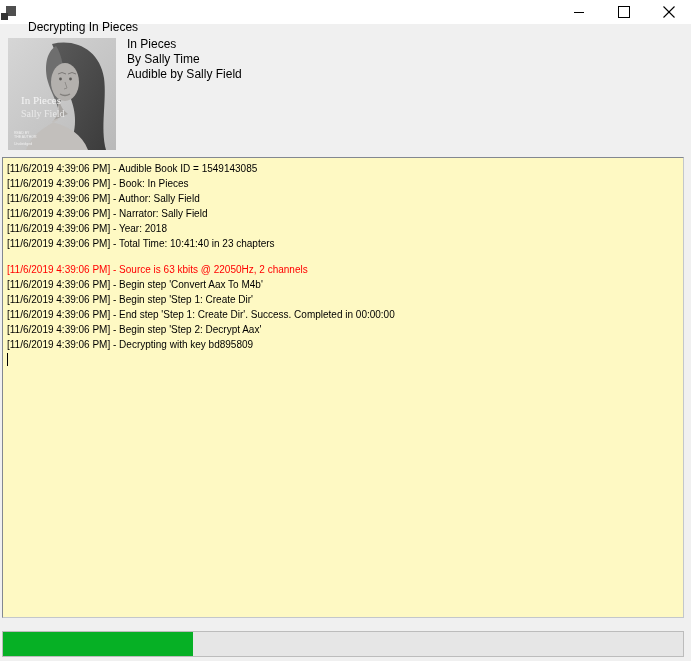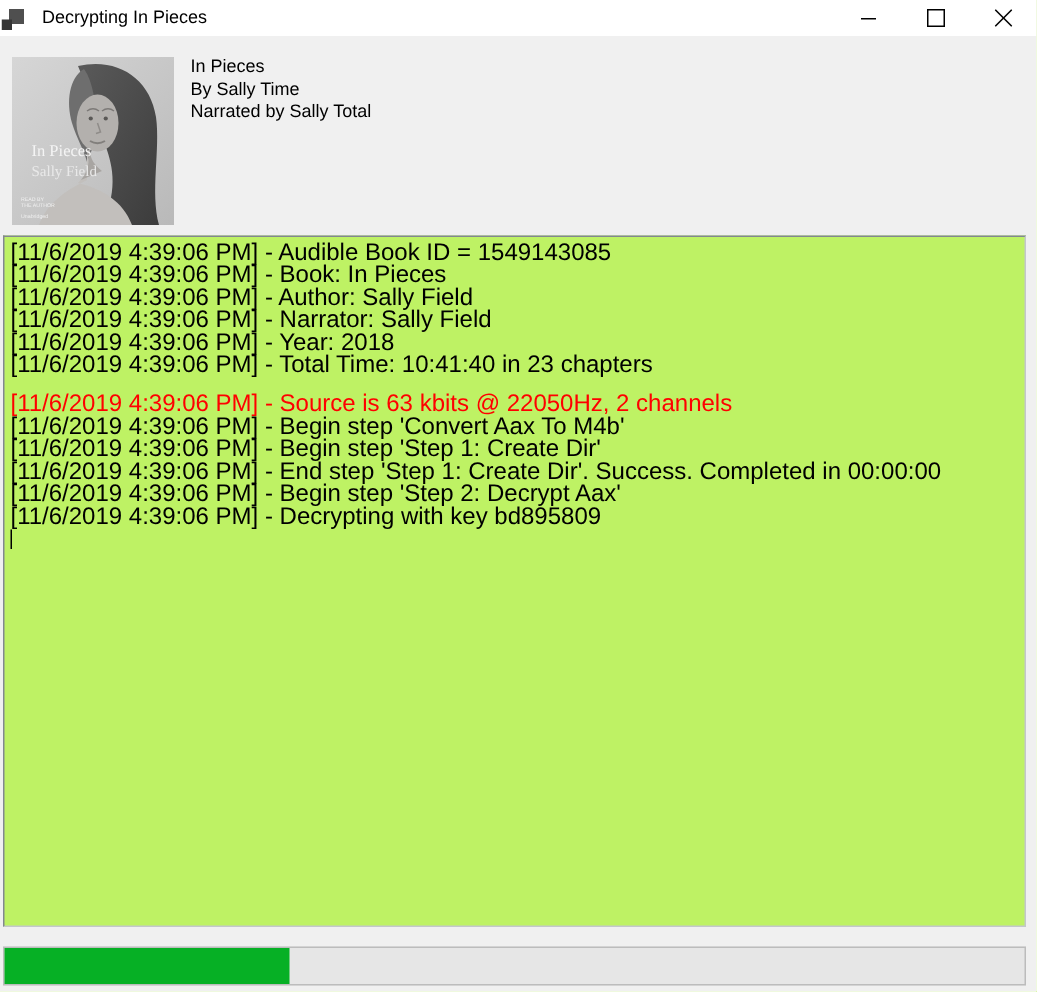--- a/index.html
+++ b/index.html
@@ -23,21 +23,21 @@
     display: flex;
     align-items: center;
   }
   .app-icon {
     position: absolute;
     left: 1px; top: 4px;
     width: 16px; height: 16px;
   }
   .window-title {
     position: absolute;
-    left: 28px; top: 4px;
+    left: 28px; top: 20px;
     font-size: 12px;
     color: #000000;
     white-space: nowrap;
   }
   .controls {
     position: absolute;
     right: 0; top: 0;
     height: 24px;
     display: flex;
   }
@@ -66,27 +66,27 @@
     font-size: 12px;
     line-height: 15px;
     color: #000000;
   }
 
   
   .log {
     position: absolute;
     left: 2px; top: 157px;
     width: 682px; height: 461px;
-    background: #bef264;
+    background: #fef9c3;
     border-top: 1px solid #828790;
     border-left: 1px solid #828790;
     border-right: 1px solid #c3c7cb;
     border-bottom: 1px solid #c3c7cb;
     padding: 3px 20px 0 4px;
-    font-size: 16px;
+    font-size: 10px;
     line-height: 15px;
     color: #000000;
     overflow: hidden;
     white-space: pre-wrap;
   }
   .log-line { height: 15px; white-space: nowrap; }
   .log-line.error { color: #ff0000; margin-top: 11px; }
   .caret {
     width: 1px; height: 13px;
     background: #000000;
@@ -169,21 +169,21 @@
       <text x="13" y="79" font-family="Liberation Serif, serif" font-size="10" fill="#e9e9e9">Sally Field</text>
       <text x="6" y="96" font-family="Liberation Sans, sans-serif" font-size="3.5" fill="#f0f0f0">READ BY</text>
       <text x="6" y="100" font-family="Liberation Sans, sans-serif" font-size="3.5" fill="#f0f0f0">THE AUTHOR</text>
       <text x="6" y="107" font-family="Liberation Sans, sans-serif" font-size="3.5" fill="#f0f0f0">Unabridged</text>
     </svg>
   </div>
 
   <div class="book-info">
     <div>In Pieces</div>
     <div>By Sally Time</div>
-    <div>Narrated by Sally Total</div>
+    <div>Audible by Sally Field</div>
   </div>
 
   <div class="log" id="log-box"><div class="log-line">[11/6/2019 4:39:06 PM] - Audible Book ID = 1549143085</div><div class="log-line">[11/6/2019 4:39:06 PM] - Book: In Pieces</div><div class="log-line">[11/6/2019 4:39:06 PM] - Author: Sally Field</div><div class="log-line">[11/6/2019 4:39:06 PM] - Narrator: Sally Field</div><div class="log-line">[11/6/2019 4:39:06 PM] - Year: 2018</div><div class="log-line">[11/6/2019 4:39:06 PM] - Total Time: 10:41:40 in 23 chapters</div><div class="log-line error">[11/6/2019 4:39:06 PM] - Source is 63 kbits @ 22050Hz, 2 channels</div><div class="log-line">[11/6/2019 4:39:06 PM] - Begin step 'Convert Aax To M4b'</div><div class="log-line">[11/6/2019 4:39:06 PM] - Begin step 'Step 1: Create Dir'</div><div class="log-line">[11/6/2019 4:39:06 PM] - End step 'Step 1: Create Dir'. Success. Completed in 00:00:00</div><div class="log-line">[11/6/2019 4:39:06 PM] - Begin step 'Step 2: Decrypt Aax'</div><div class="log-line">[11/6/2019 4:39:06 PM] - Decrypting with key bd895809</div><div class="caret"></div></div>
 
   <div class="progress">
     <div class="progress-fill" id="progress-fill" style="width: 28%; background: rgb(6, 176, 37);"></div>
   </div>
 
 </div>
 

